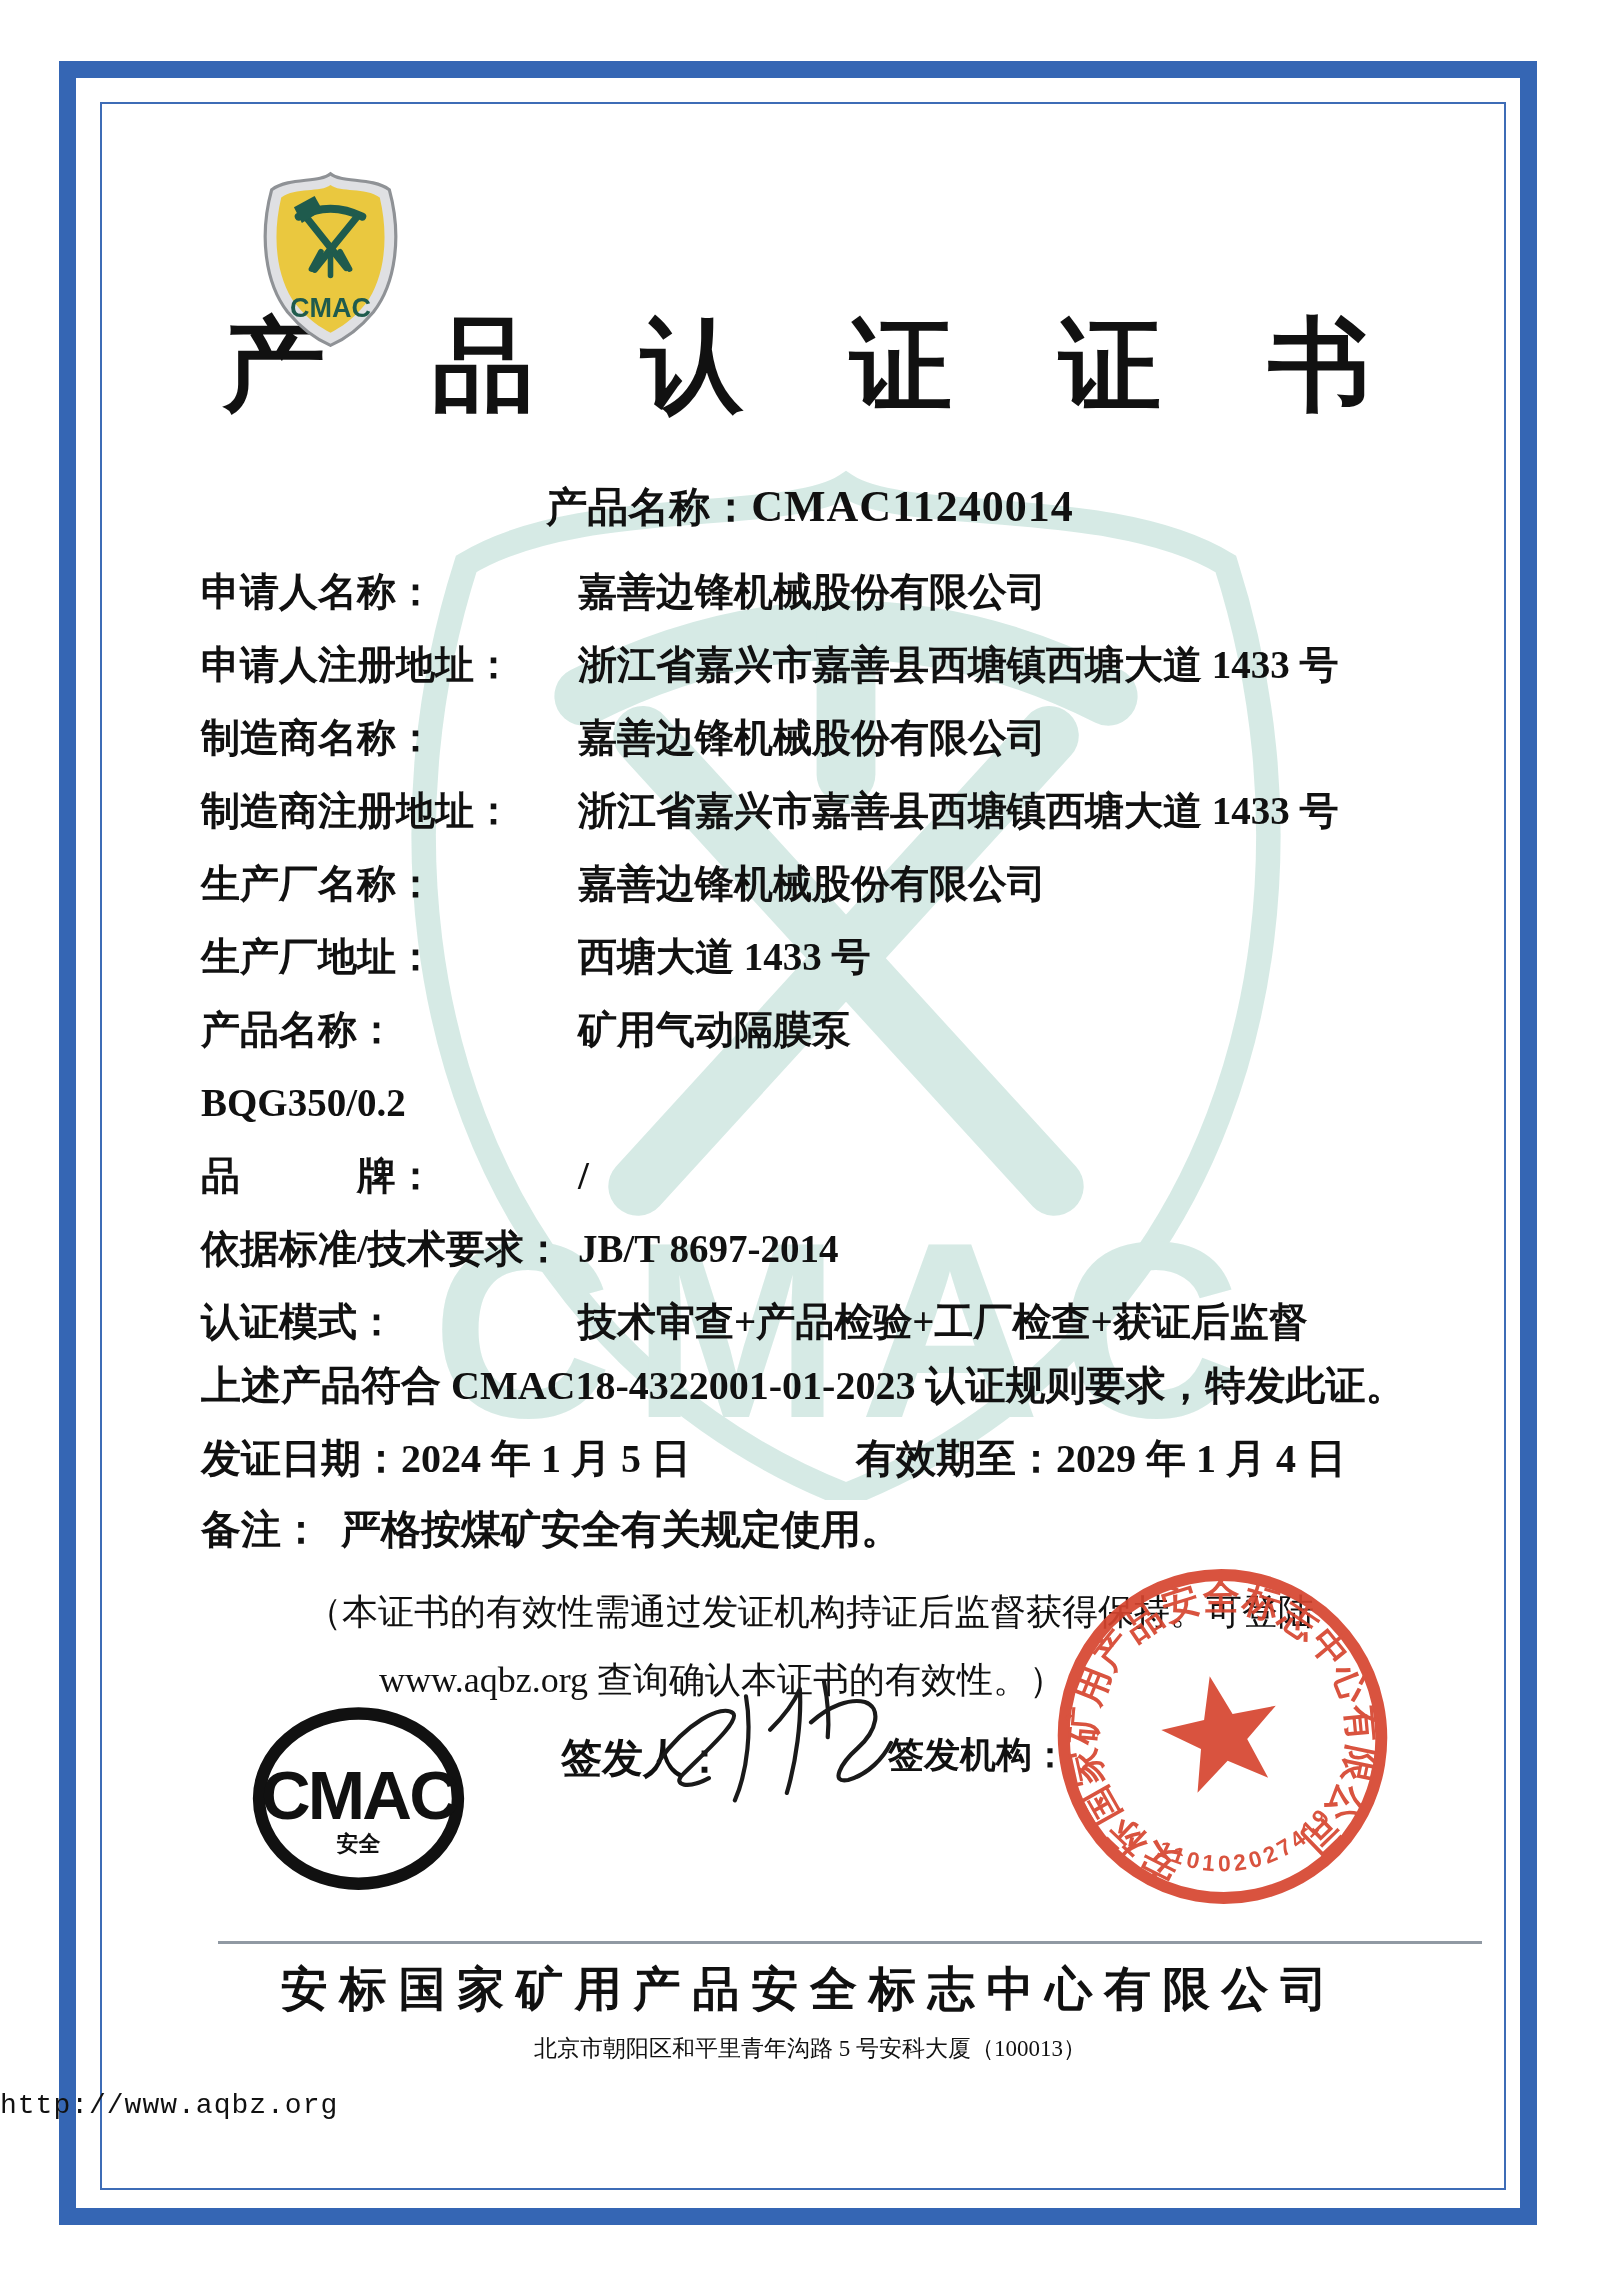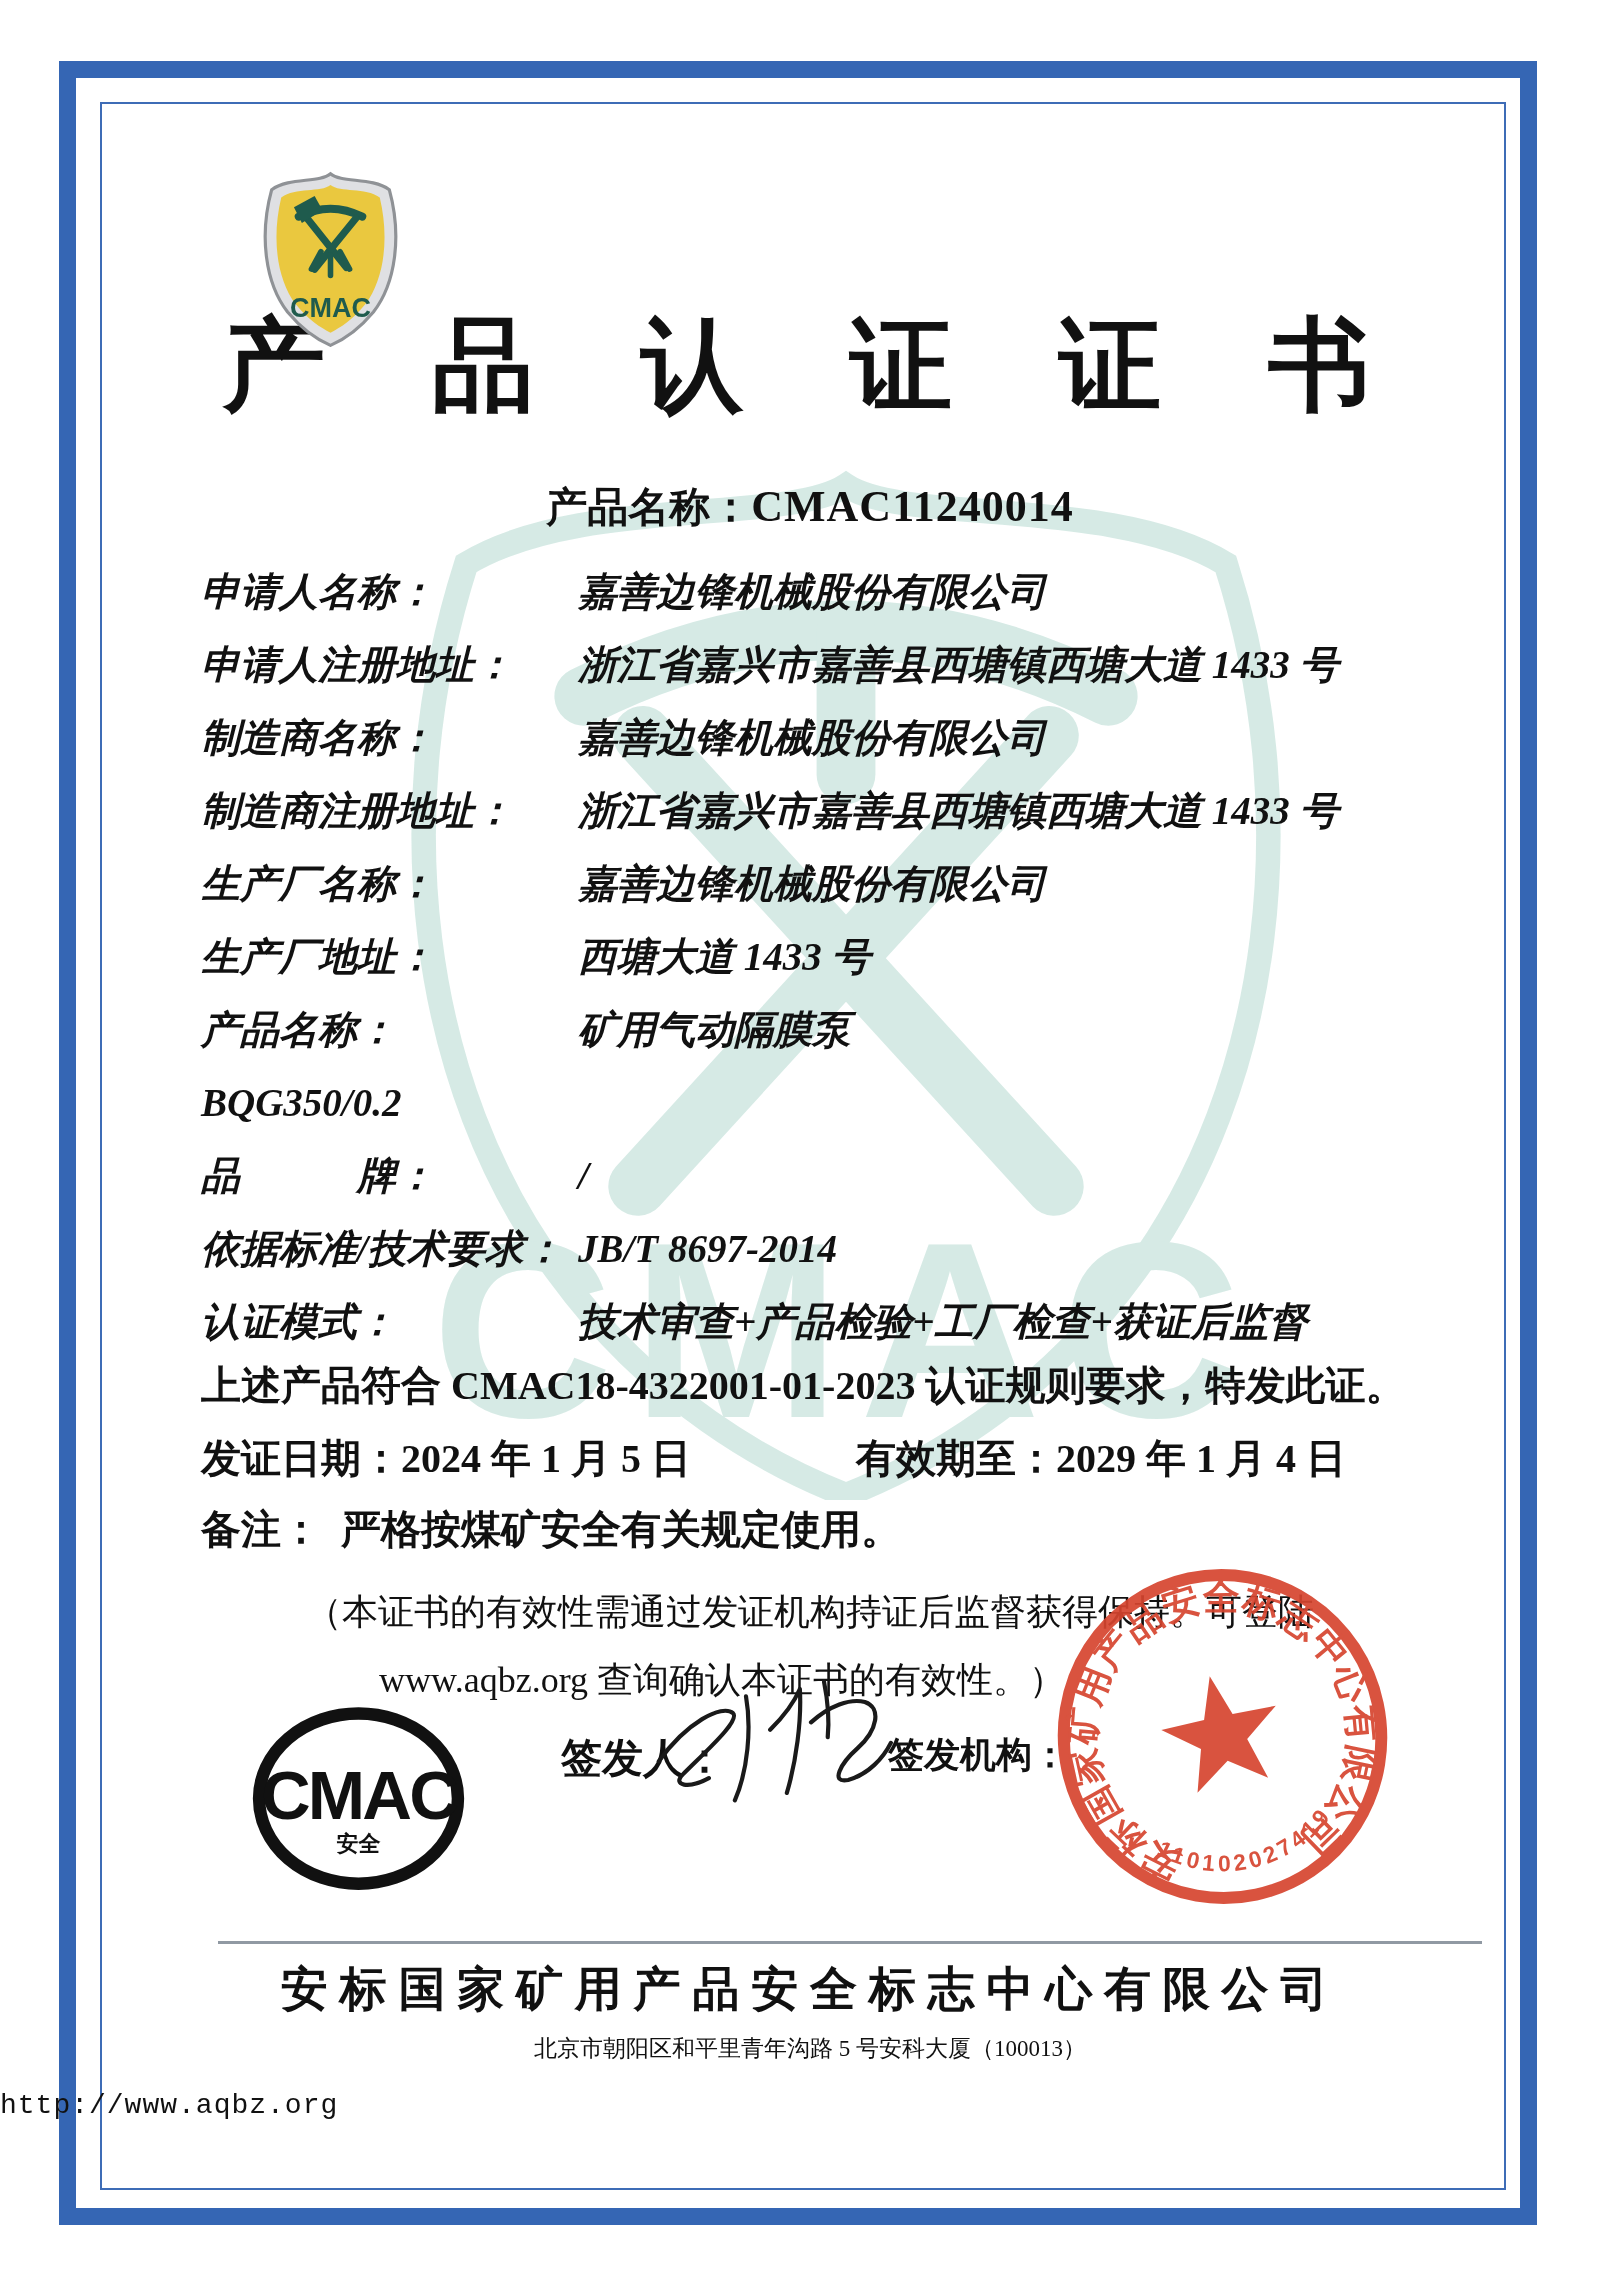--- a/index.html
+++ b/index.html
@@ -16,21 +16,21 @@
 
   
   .logo-shield{left:247px;top:169px;width:167px;height:178px;z-index:2;}
   .title-row{left:223px;top:312px;width:1147px;display:flex;justify-content:space-between;
              font-family:"Liberation Sans",sans-serif;font-weight:bold;font-size:102px;line-height:1.05;z-index:1;}
   .cert-line{left:0;top:480px;width:1620px;text-align:center;font-size:41px;font-weight:bold;z-index:1;}
   .cert-line .num{font-size:44px;letter-spacing:1px;}
 
   
   .fields{left:201px;top:555px;width:1245px;z-index:1;}
-  .frow{height:73px;display:flex;align-items:center;font-size:39px;font-weight:bold;white-space:nowrap;font-style:italic;}
+  .frow{height:73px;display:flex;align-items:center;font-size:39px;font-weight:bold;white-space:nowrap;}
   .frow .lab{min-width:377px;}
   .line-conformity{left:201px;top:1358px;font-size:40px;font-weight:bold;white-space:nowrap;z-index:1;}
   .date-issue{left:201px;top:1431px;font-size:40px;font-weight:bold;white-space:nowrap;z-index:1;}
   .date-valid{left:856px;top:1431px;font-size:40px;font-weight:bold;white-space:nowrap;z-index:1;}
   .remark-line{left:201px;top:1502px;font-size:40px;font-weight:bold;white-space:nowrap;z-index:1;display:flex;gap:20px;text-align:right;}
 
   .note1{left:0;top:1588px;width:1620px;text-align:center;font-size:36px;z-index:1;}
   .note2{left:0;top:1656px;width:1444px;text-align:center;font-size:36px;z-index:1;}
 
   

